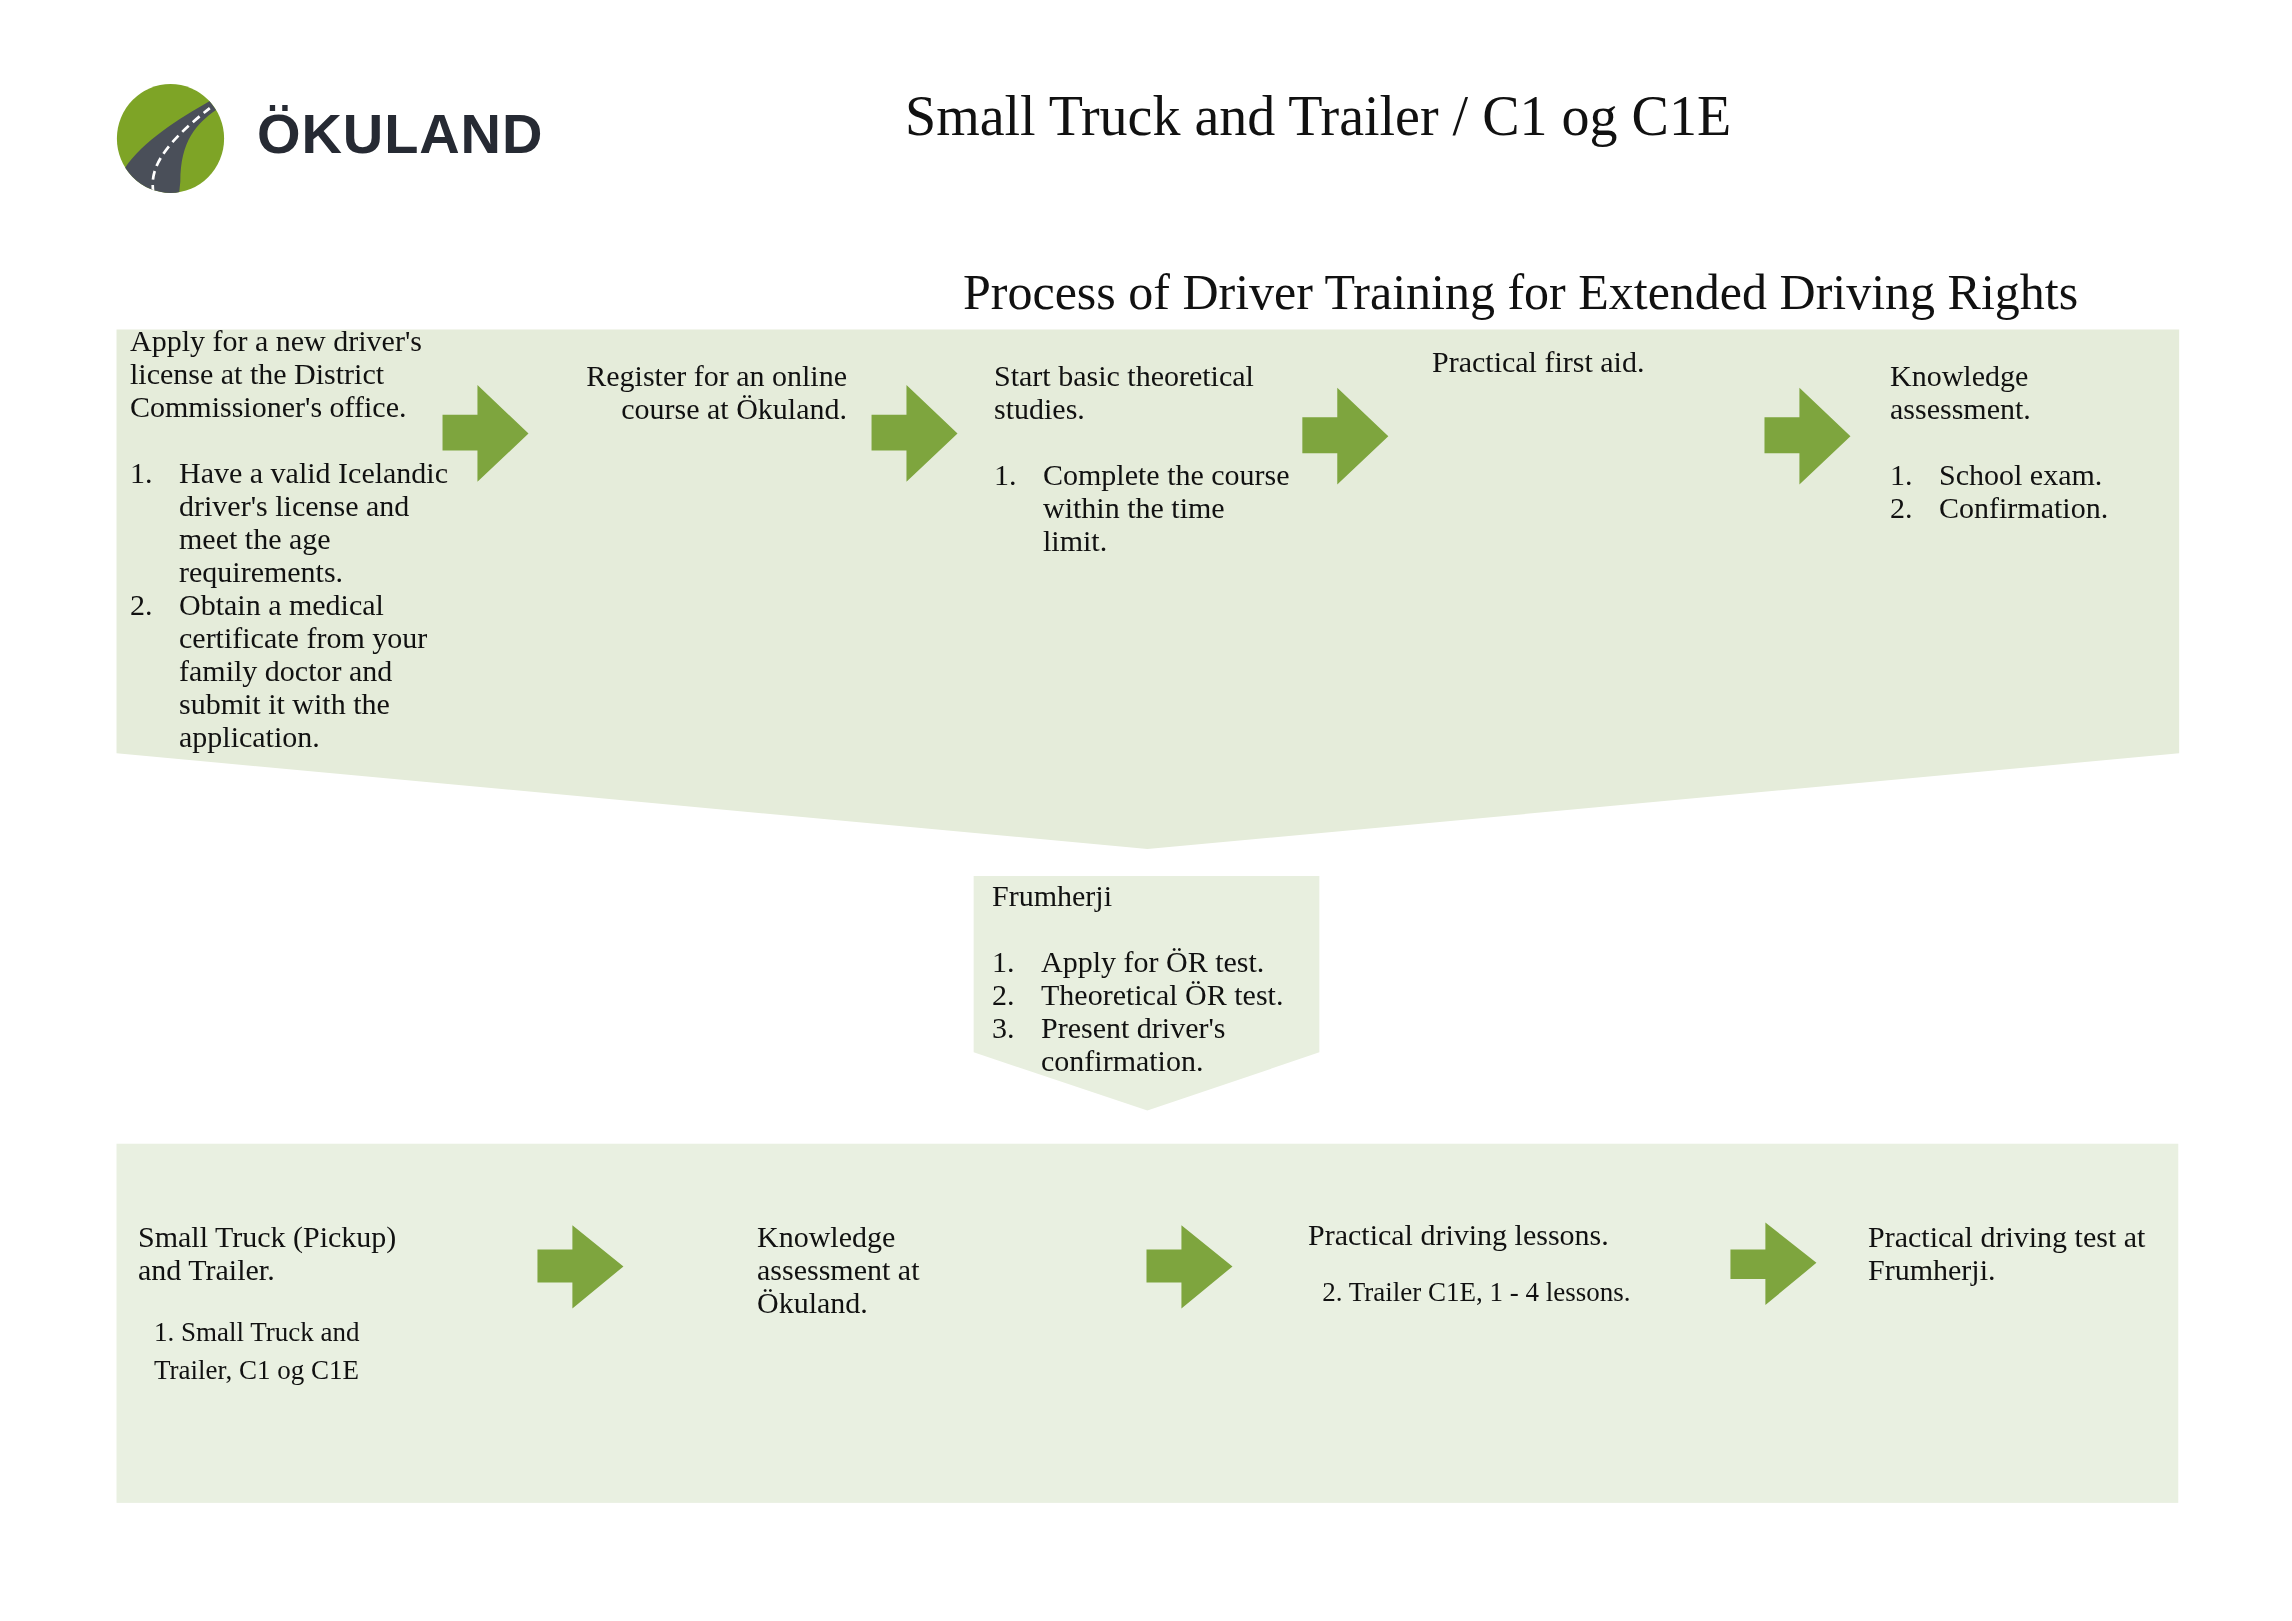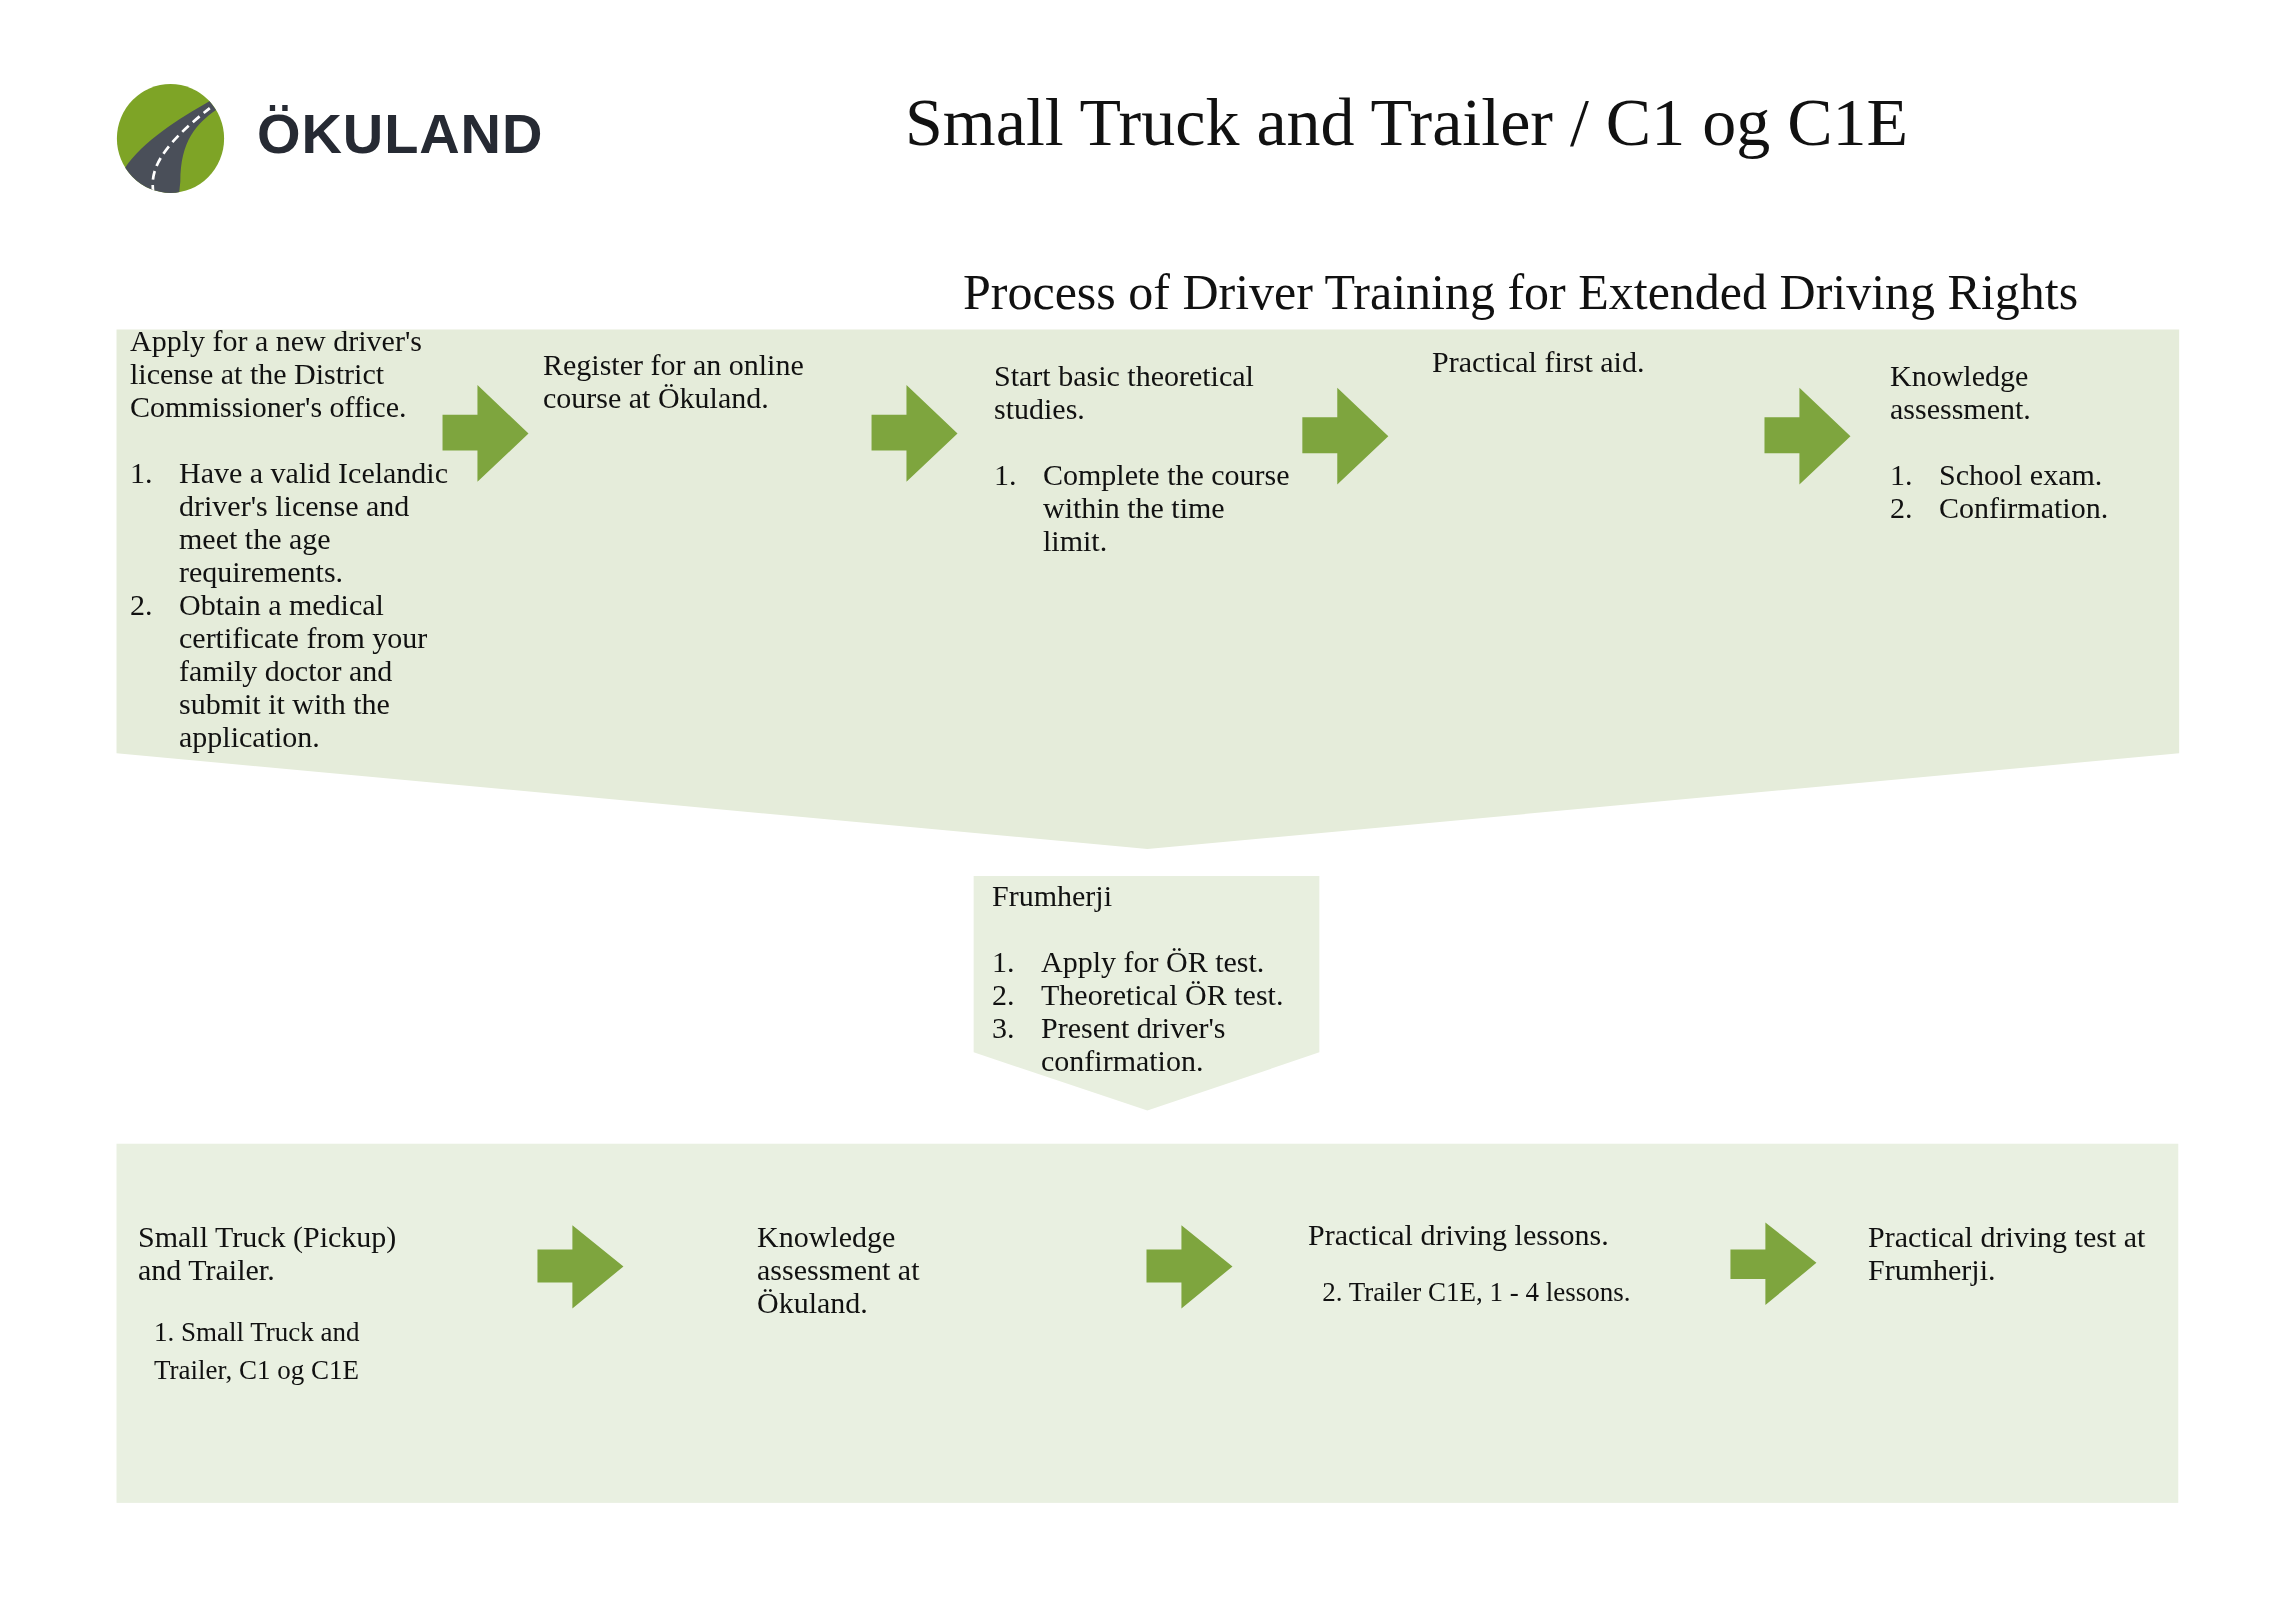--- a/index.html
+++ b/index.html
@@ -2,21 +2,21 @@
 <html style="font-size:14.3px"><head>
 <meta charset="utf-8">
 <style>
   html, body { margin:0; padding:0; background:#ffffff; }
   body { width:2293px; height:1622px; position:relative; overflow:hidden;
          font-family:"DejaVu Serif","Liberation Serif",serif; color:#111; }
   .abs { position:absolute; }
   #logo-mark { left:116px; top:83px; width:109px; height:111px; }
   #logo-text { left:257px; top:106px; font-family:Liberation Sans, sans-serif;
                font-weight:bold; font-size:56px; color:#262a33; letter-spacing:0.9px; line-height:1; }
-  #title { left:905px; top:88px; font-size:68px; line-height:1; white-space:nowrap;
+  #title { left:905px; top:88px; font-size:56px; line-height:1; white-space:nowrap;
            font-family:"Liberation Serif",serif; }
   #subtitle { left:963px; top:267px; font-size:50px; line-height:1; white-space:nowrap;
               font-family:"Liberation Serif",serif; }
   svg.bg { position:absolute; left:0; top:0; }
   .txt { position:absolute; font-family:"Liberation Serif",serif; font-size:30px; line-height:33px; }
   .txt ol { margin:0; padding:0; list-style:none; }
   .txt li { position:relative; padding-left:49px; }
   .txt li .num { position:absolute; left:0; top:0; }
   .gap { height:33px; }
   .small { font-size:27px; line-height:38px; }
@@ -58,21 +58,21 @@
 
 <div class="txt" style="left:130px; top:324px; width:331px;">
   <div>Apply for a new driver's license at the District Commissioner's office.</div>
   <div class="gap"></div>
   <ol>
     <li><span class="num">1.</span><span>Have a valid Icelandic driver's license and meet the age requirements.</span></li>
     <li><span class="num">2.</span><span>Obtain a medical certificate from your family doctor and submit it with the application.</span></li>
   </ol>
 </div>
 
-<div class="txt" style="left:543px; top:348px; width:304px;">
+<div class="txt" style="left:543px; top:359px; width:304px;text-align:right;">
   <div>Register for an online course at Ökuland.</div>
 </div>
 
 <div class="txt" style="left:994px; top:359px; width:296px;">
   <div>Start basic theoretical studies.</div>
   <div class="gap"></div>
   <ol>
     <li><span class="num">1.</span><span>Complete the course within the time limit.</span></li>
   </ol>
 </div>

